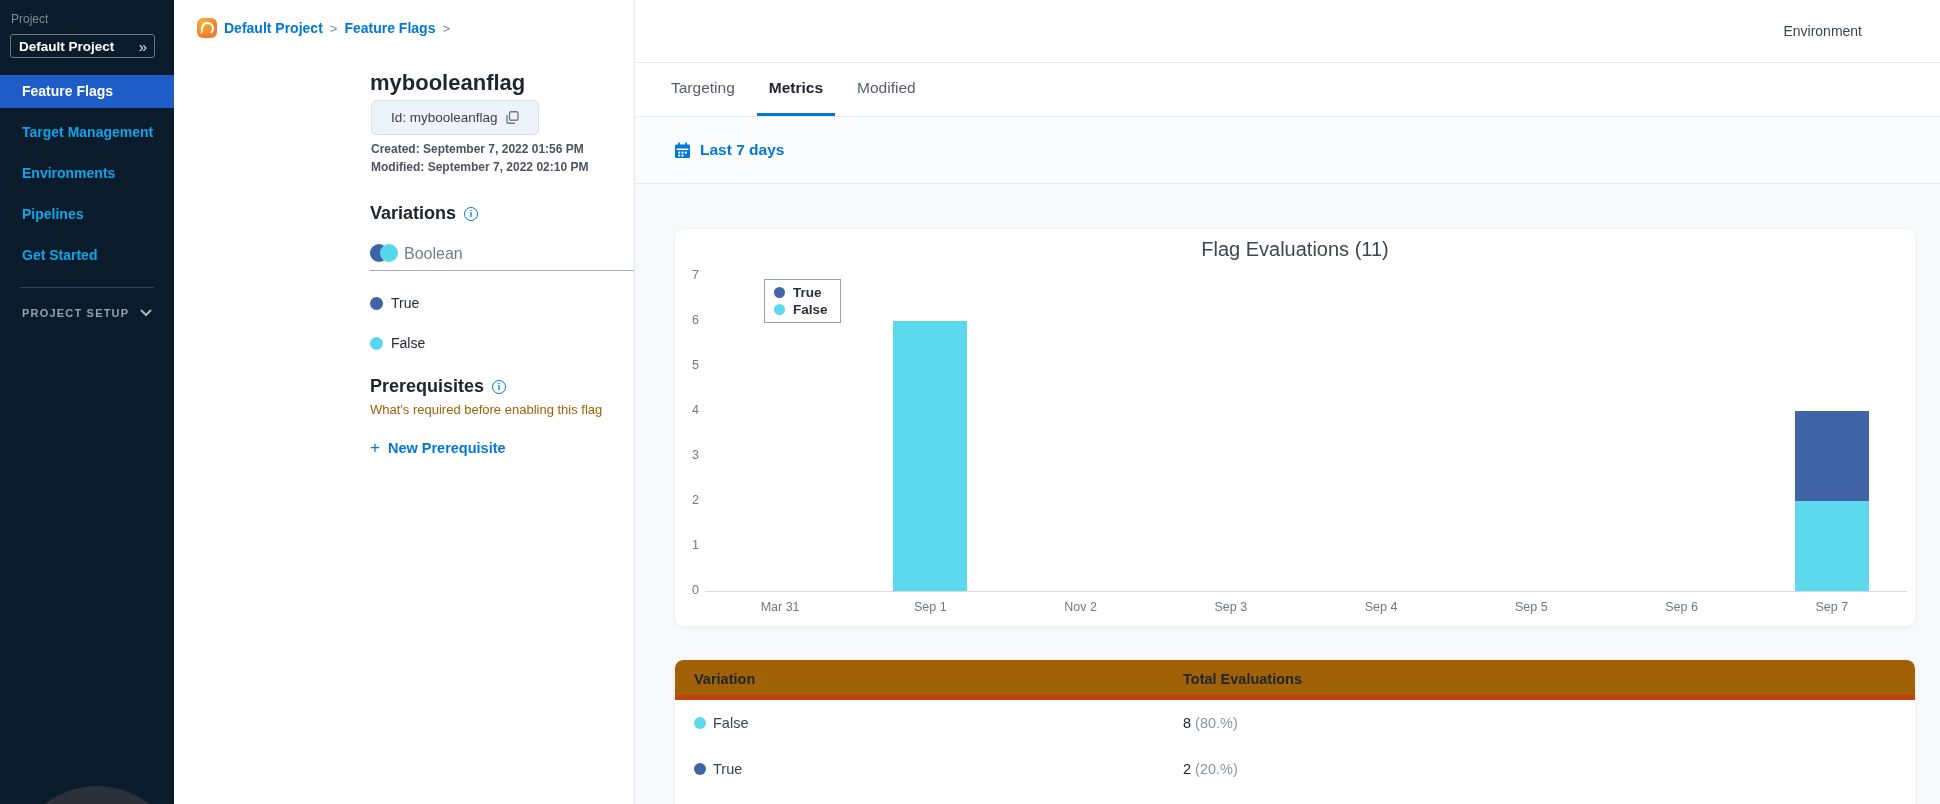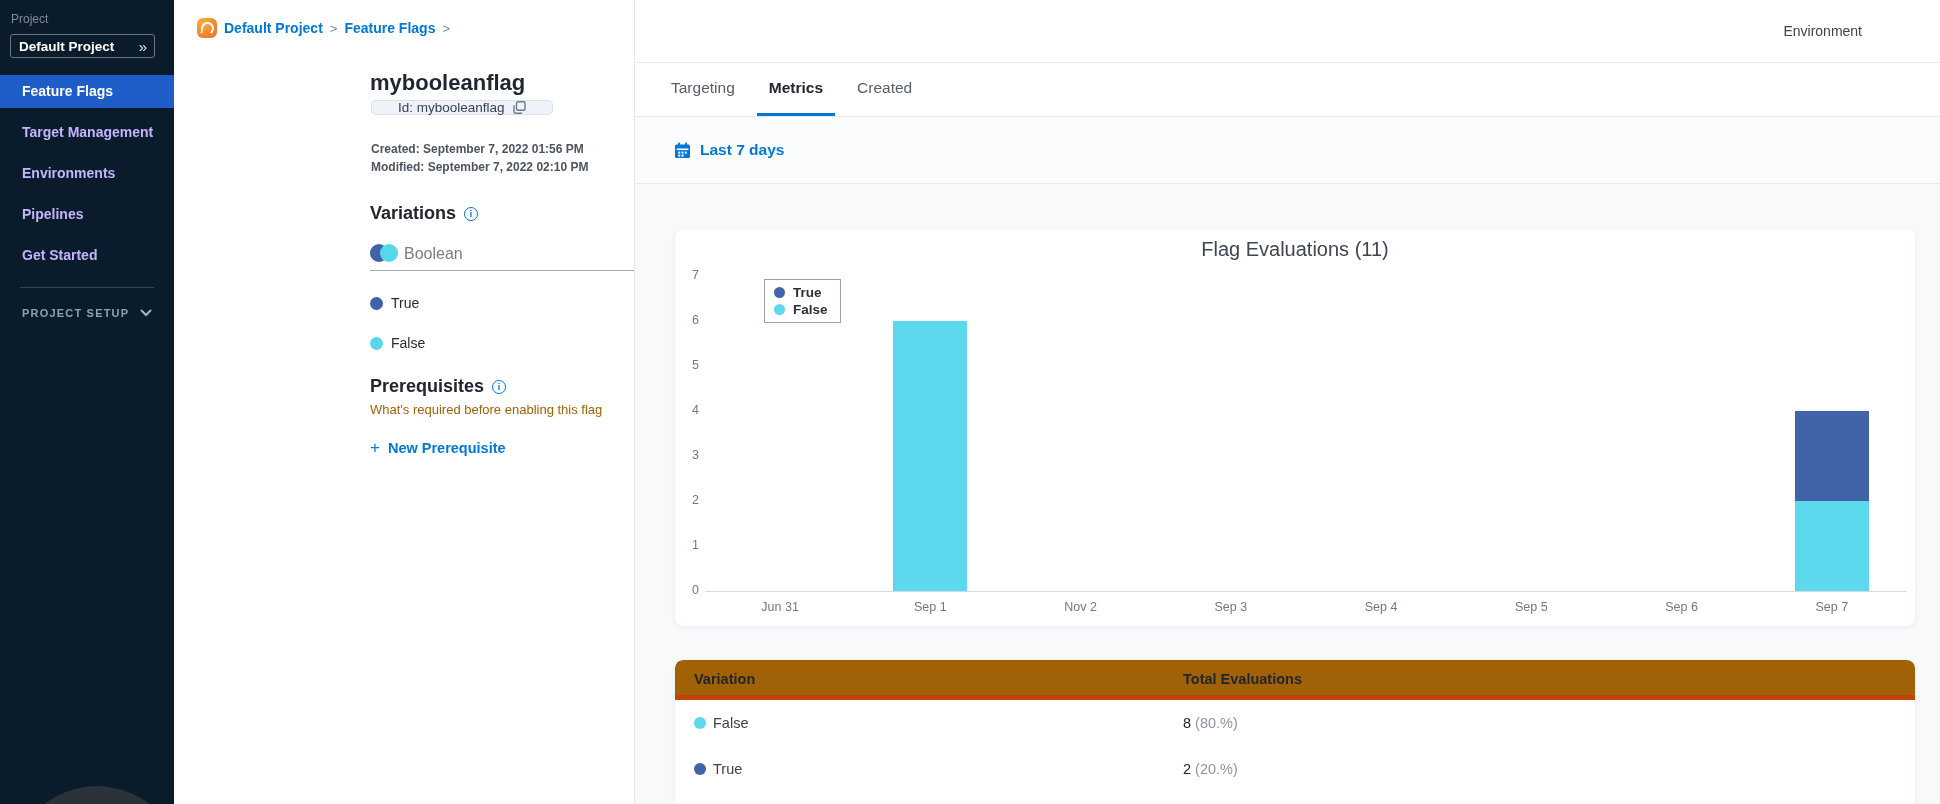--- a/index.html
+++ b/index.html
@@ -7,43 +7,43 @@
        font-family:"Liberation Sans",sans-serif;background:#fff;color:#22272f;}
 
   
   .sidebar{position:absolute;left:0;top:0;width:174px;height:804px;background:#0a1b2c;overflow:hidden;}
   .proj-label{position:absolute;left:11px;top:12px;font-size:12px;color:#7c8b99;}
   .proj-box{position:absolute;left:10px;top:34px;width:145px;height:24px;box-sizing:border-box;
             border:1px solid #6c7680;border-radius:3px;display:flex;align-items:center;
             padding:0 8px;color:#fff;font-size:13.5px;font-weight:700;cursor:pointer;}
   .proj-box .dbl{margin-left:auto;font-size:15px;font-weight:400;color:#e8edf2;letter-spacing:-1px;}
   .nav{position:absolute;left:0;top:75px;width:174px;}
-  .nav-item{height:33px;line-height:33px;padding-left:22px;font-size:14px;color:#c4b5fd;
+  .nav-item{height:33px;line-height:33px;padding-left:22px;font-size:14px;color:#0ea5e9;
             font-weight:600;margin-bottom:8px;cursor:pointer;}
   .nav-item.active{background:#1e5dc8;color:#fff;}
   .side-divider{position:absolute;left:20px;top:287px;width:134px;height:1px;background:rgba(255,255,255,.18);}
   .proj-setup{position:absolute;left:22px;top:307px;width:130px;display:flex;align-items:center;
               font-size:11px;letter-spacing:1.2px;font-weight:700;color:#90a0ae;cursor:pointer;}
   .proj-setup svg{margin-left:auto;}
   .corner-blob{position:absolute;left:12px;top:786px;width:170px;height:170px;border-radius:50%;background:#2b3138;}
 
   
   .middle{position:absolute;left:174px;top:0;width:460px;height:804px;background:#fff;}
   .crumb-row{position:absolute;left:23px;top:18px;display:flex;align-items:center;gap:7px;}
   .crumb-logo{width:20px;height:20px;border-radius:6px;background:radial-gradient(circle at 30% 25%,#f9b233,#ef7d2d 70%);
               position:relative;flex:0 0 auto;}
   .crumb-logo i{position:absolute;left:4px;top:4px;width:9px;height:9px;border:2.2px solid #fff;
                 border-bottom-color:transparent;border-radius:50% 50% 50% 0;display:block;transform:rotate(8deg);}
   .crumb-link{font-size:14px;font-weight:600;color:#0278d5;text-decoration:none;cursor:pointer;}
   .crumb-sep{font-size:13px;color:#7a8694;}
   .kebab{position:absolute;left:581px;top:23px;width:18px;height:24px;cursor:pointer;}
   .flag-title{position:absolute;left:196px;top:0;margin:0;font-size:22px;font-weight:700;color:#1f2630;}
   .middle .flag-title{left:196px;top:70px;}
-  .id-chip{position:absolute;left:197px;top:100px;height:15px;display:inline-flex;align-items:center;gap:8px;
-           background:#eef3fa;border:1px solid #d8e0ea;border-radius:5px;padding:0 26px;box-sizing:border-box;}
+  .id-chip{position:absolute;left:197px;top:100px;height:35px;display:inline-flex;align-items:center;gap:8px;
+           background:#eef3fa;border:1px solid #d8e0ea;border-radius:5px;padding:0 19px;box-sizing:border-box;}
   .id-chip span{font-size:13.5px;color:#3a414d;}
   .meta{position:absolute;left:197px;font-size:12px;font-weight:700;color:#4c545f;}
   .sec-head{position:absolute;left:196px;display:flex;align-items:center;gap:8px;}
   .sec-head h2{margin:0;font-size:18px;font-weight:700;color:#21262e;}
   .pencil-btn{position:absolute;left:579px;top:203px;cursor:pointer;}
   .bool-row{position:absolute;left:196px;top:244px;width:414px;display:flex;align-items:center;}
   .bool-icon{position:relative;width:30px;height:19px;flex:0 0 auto;}
   .bool-icon b{position:absolute;width:18px;height:18px;border-radius:50%;top:0;}
   .bool-icon .b1{left:0;background:#3f62a8;}
   .bool-icon .b2{left:10px;background:#57d8ea;}
@@ -207,21 +207,21 @@
     </button>
   </main>
 
   <section class="rightpanel">
     <div class="env-row">
       <span class="env-label">Environment</span>
     </div>
     <div class="tabs-row" id="tabs">
         <div class="tab">Targeting</div>
         <div class="tab active">Metrics</div>
-        <div class="tab">Created</div>
+        <div class="tab">Modified</div>
       </div>
     <div class="range-row">
       <svg width="17" height="17" viewBox="0 0 17 17">
         <rect x="1" y="2.5" width="15" height="13.5" rx="1.5" fill="#0278d5"></rect>
         <rect x="4" y="0.5" width="2" height="4" rx="0.8" fill="#0278d5"></rect>
         <rect x="11" y="0.5" width="2" height="4" rx="0.8" fill="#0278d5"></rect>
         <rect x="2.6" y="6.5" width="11.8" height="1.6" fill="#fff"></rect>
         <rect x="4.2" y="9.6" width="2" height="2" fill="#fff"></rect>
           <rect x="7.5" y="9.6" width="2" height="2" fill="#fff"></rect>
           <rect x="10.8" y="9.6" width="2" height="2" fill="#fff"></rect>
@@ -236,21 +236,21 @@
         <div class="chart-title">Flag Evaluations (11)</div>
         <div class="plot" id="plot">
             <span class="ytick" style="top: 307px;">0</span>
             <span class="ytick" style="top: 262px;">1</span>
             <span class="ytick" style="top: 217px;">2</span>
             <span class="ytick" style="top: 172px;">3</span>
             <span class="ytick" style="top: 127px;">4</span>
             <span class="ytick" style="top: 82px;">5</span>
             <span class="ytick" style="top: 37px;">6</span>
             <span class="ytick" style="top: -8px;">7</span>
-            <span class="xlabel" style="left: 15.125px;">Jun 31</span>
+            <span class="xlabel" style="left: 15.125px;">Mar 31</span>
             <span class="xlabel" style="left: 165.375px;">Sep 1</span>
             <div class="bar-seg" style="left: 188.375px; bottom: 0px; height: 270px; background: rgb(92, 217, 236);"></div>
             <span class="xlabel" style="left: 315.625px;">Nov 2</span>
             <span class="xlabel" style="left: 465.875px;">Sep 3</span>
             <span class="xlabel" style="left: 616.125px;">Sep 4</span>
             <span class="xlabel" style="left: 766.375px;">Sep 5</span>
             <span class="xlabel" style="left: 916.625px;">Sep 6</span>
             <span class="xlabel" style="left: 1066.88px;">Sep 7</span>
             <div class="bar-seg" style="left: 1089.88px; bottom: 0px; height: 90px; background: rgb(92, 217, 236);"></div>
             <div class="bar-seg" style="left: 1089.88px; bottom: 90px; height: 90px; background: rgb(65, 100, 168);"></div>

